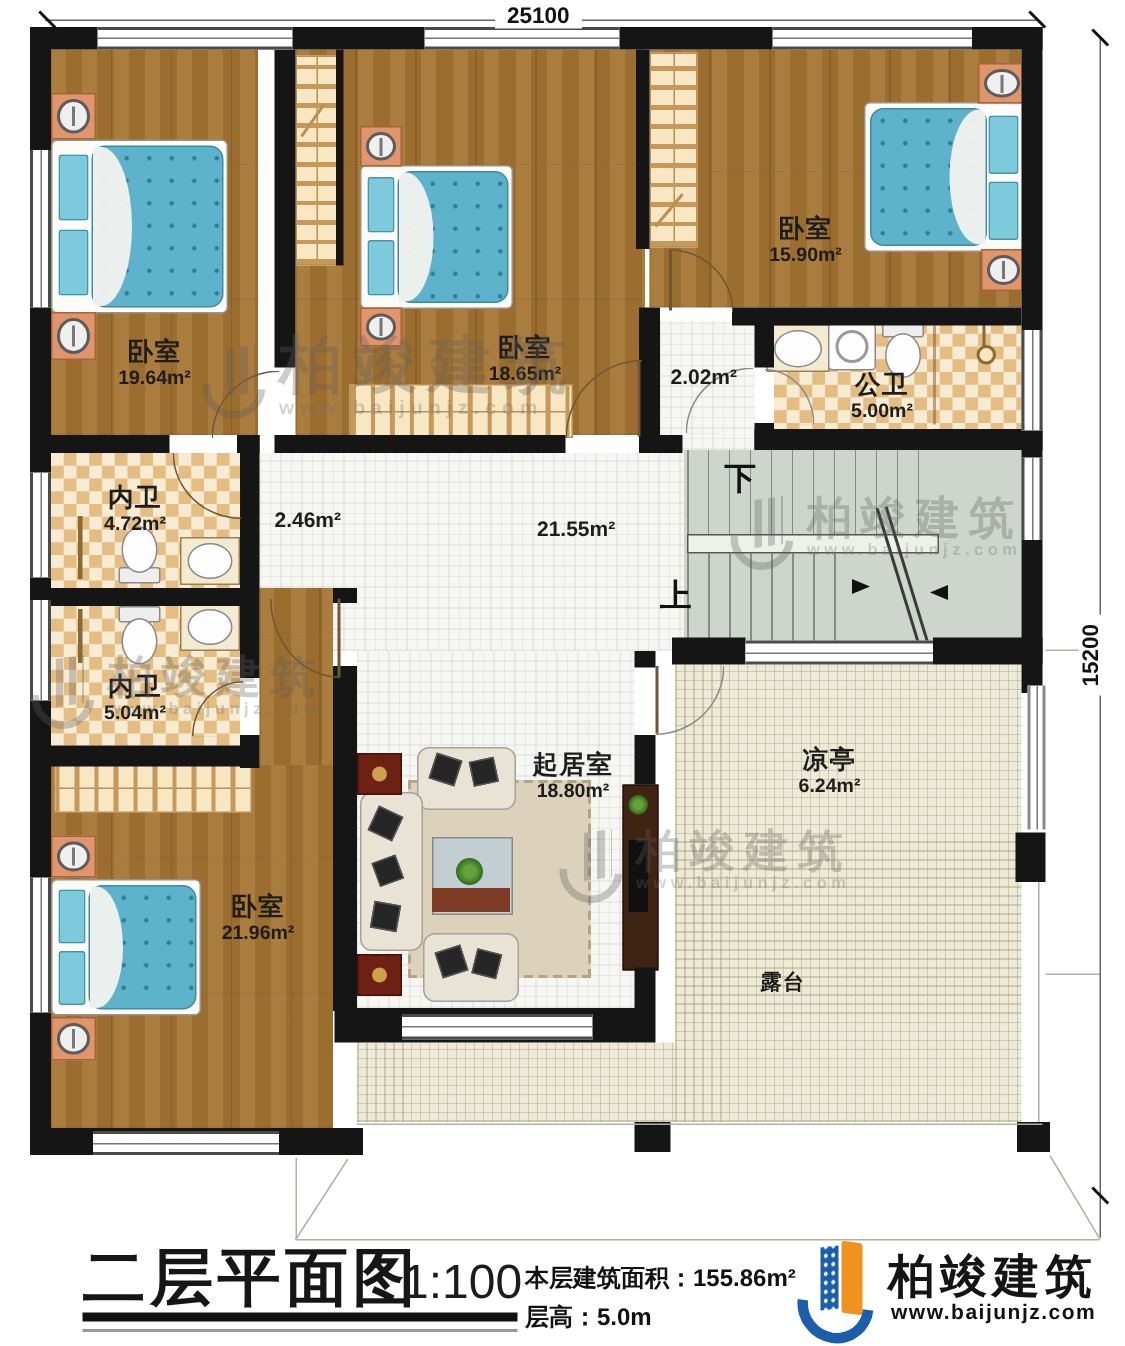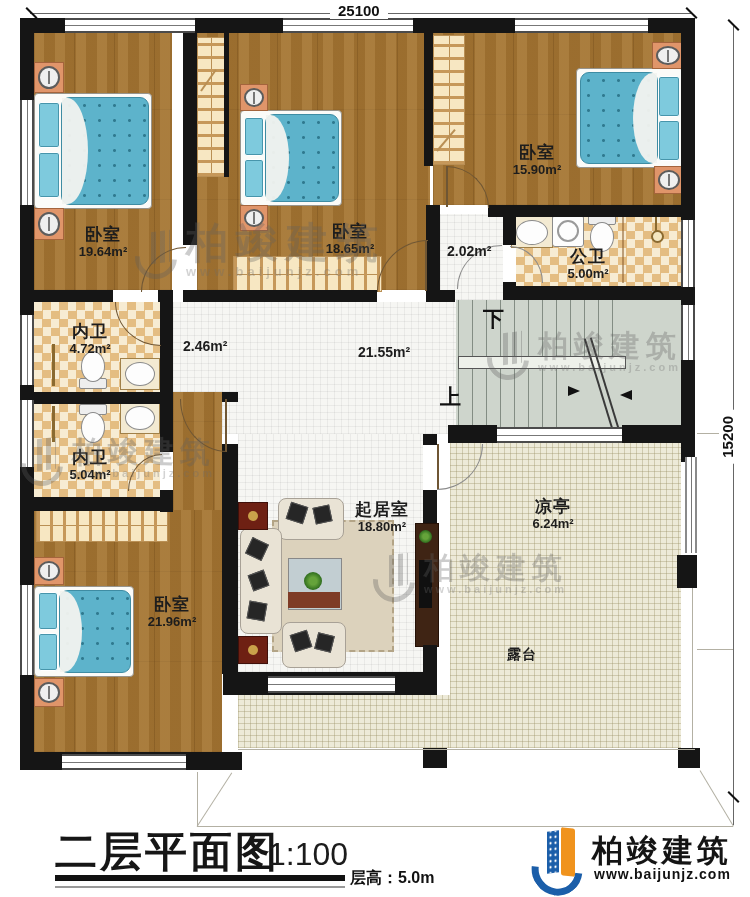--- a/index.html
+++ b/index.html
@@ -346,20 +346,23 @@
     <span>
       <span class="nm">柏竣建筑</span>
       <span class="url">www.baijunjz.com</span>
     </span>
   </div>
 
   <div class="abs title-cn" style="left:55px;top:824px;font-size:42px;letter-spacing:3px;">二层平面图</div>
   <div class="abs" style="left:55px;top:875px;width:290px;height:6px;background:#111;"></div>
   <div class="abs" style="left:55px;top:886px;width:290px;height:2px;background:#999;"></div>
   <div class="abs" style="left:268px;top:836px;font-size:32px;color:#1c1c1c;">1:100</div>
+  <div class="abs" style="left:350px;top:842px;font-size:16px;font-weight:bold;color:#111;white-space:nowrap;">
+    <span>本层建筑面积：</span><span>155.86m²</span>
+  </div>
   <div class="abs" style="left:350px;top:868px;font-size:16px;font-weight:bold;color:#111;white-space:nowrap;">
     <span>层高：</span><span>5.0m</span>
   </div>
   <div class="abs logo-ic" style="left:534px;top:828px;">
     <span class="b1 abs"></span>
     <span class="b2 abs"></span>
     <span class="arcB abs"></span>
   </div>
   <div class="abs" style="left:592px;top:830px;font-size:31px;font-weight:900;color:#141414;letter-spacing:4px;">柏竣建筑</div>
   <div class="abs" style="left:594px;top:866px;font-size:14px;font-weight:bold;color:#111;letter-spacing:1px;">www.baijunjz.com</div>

